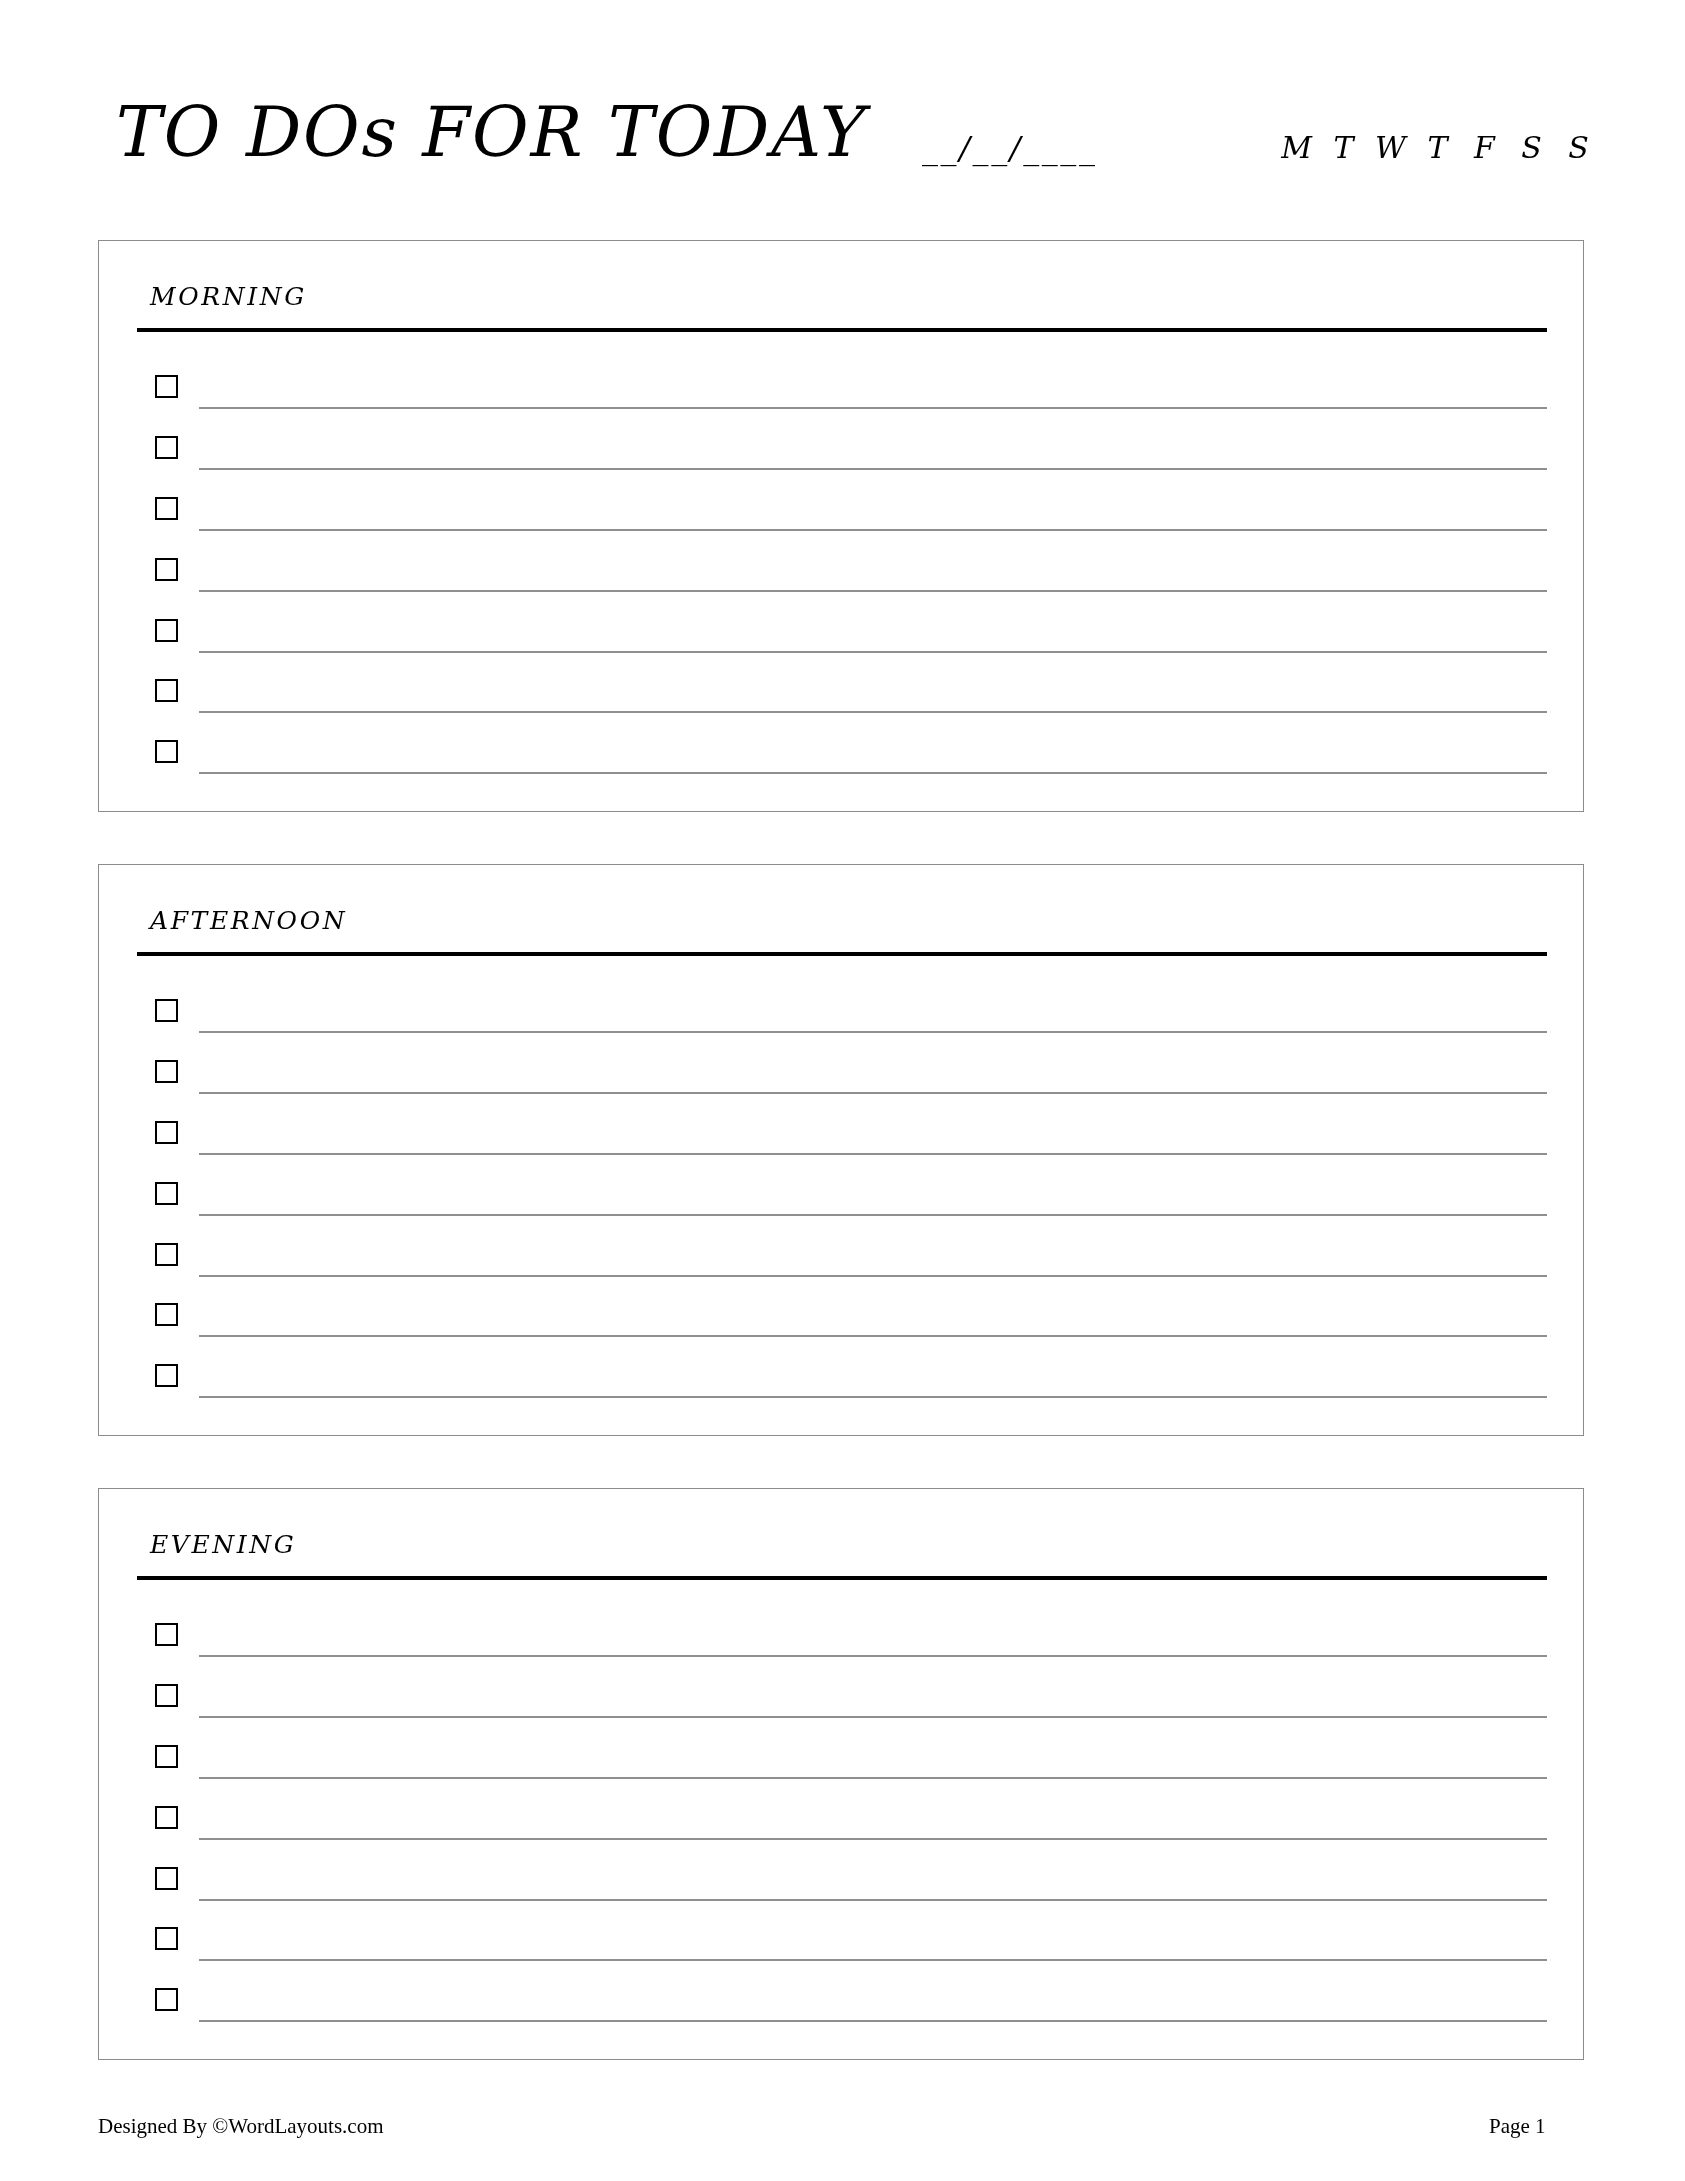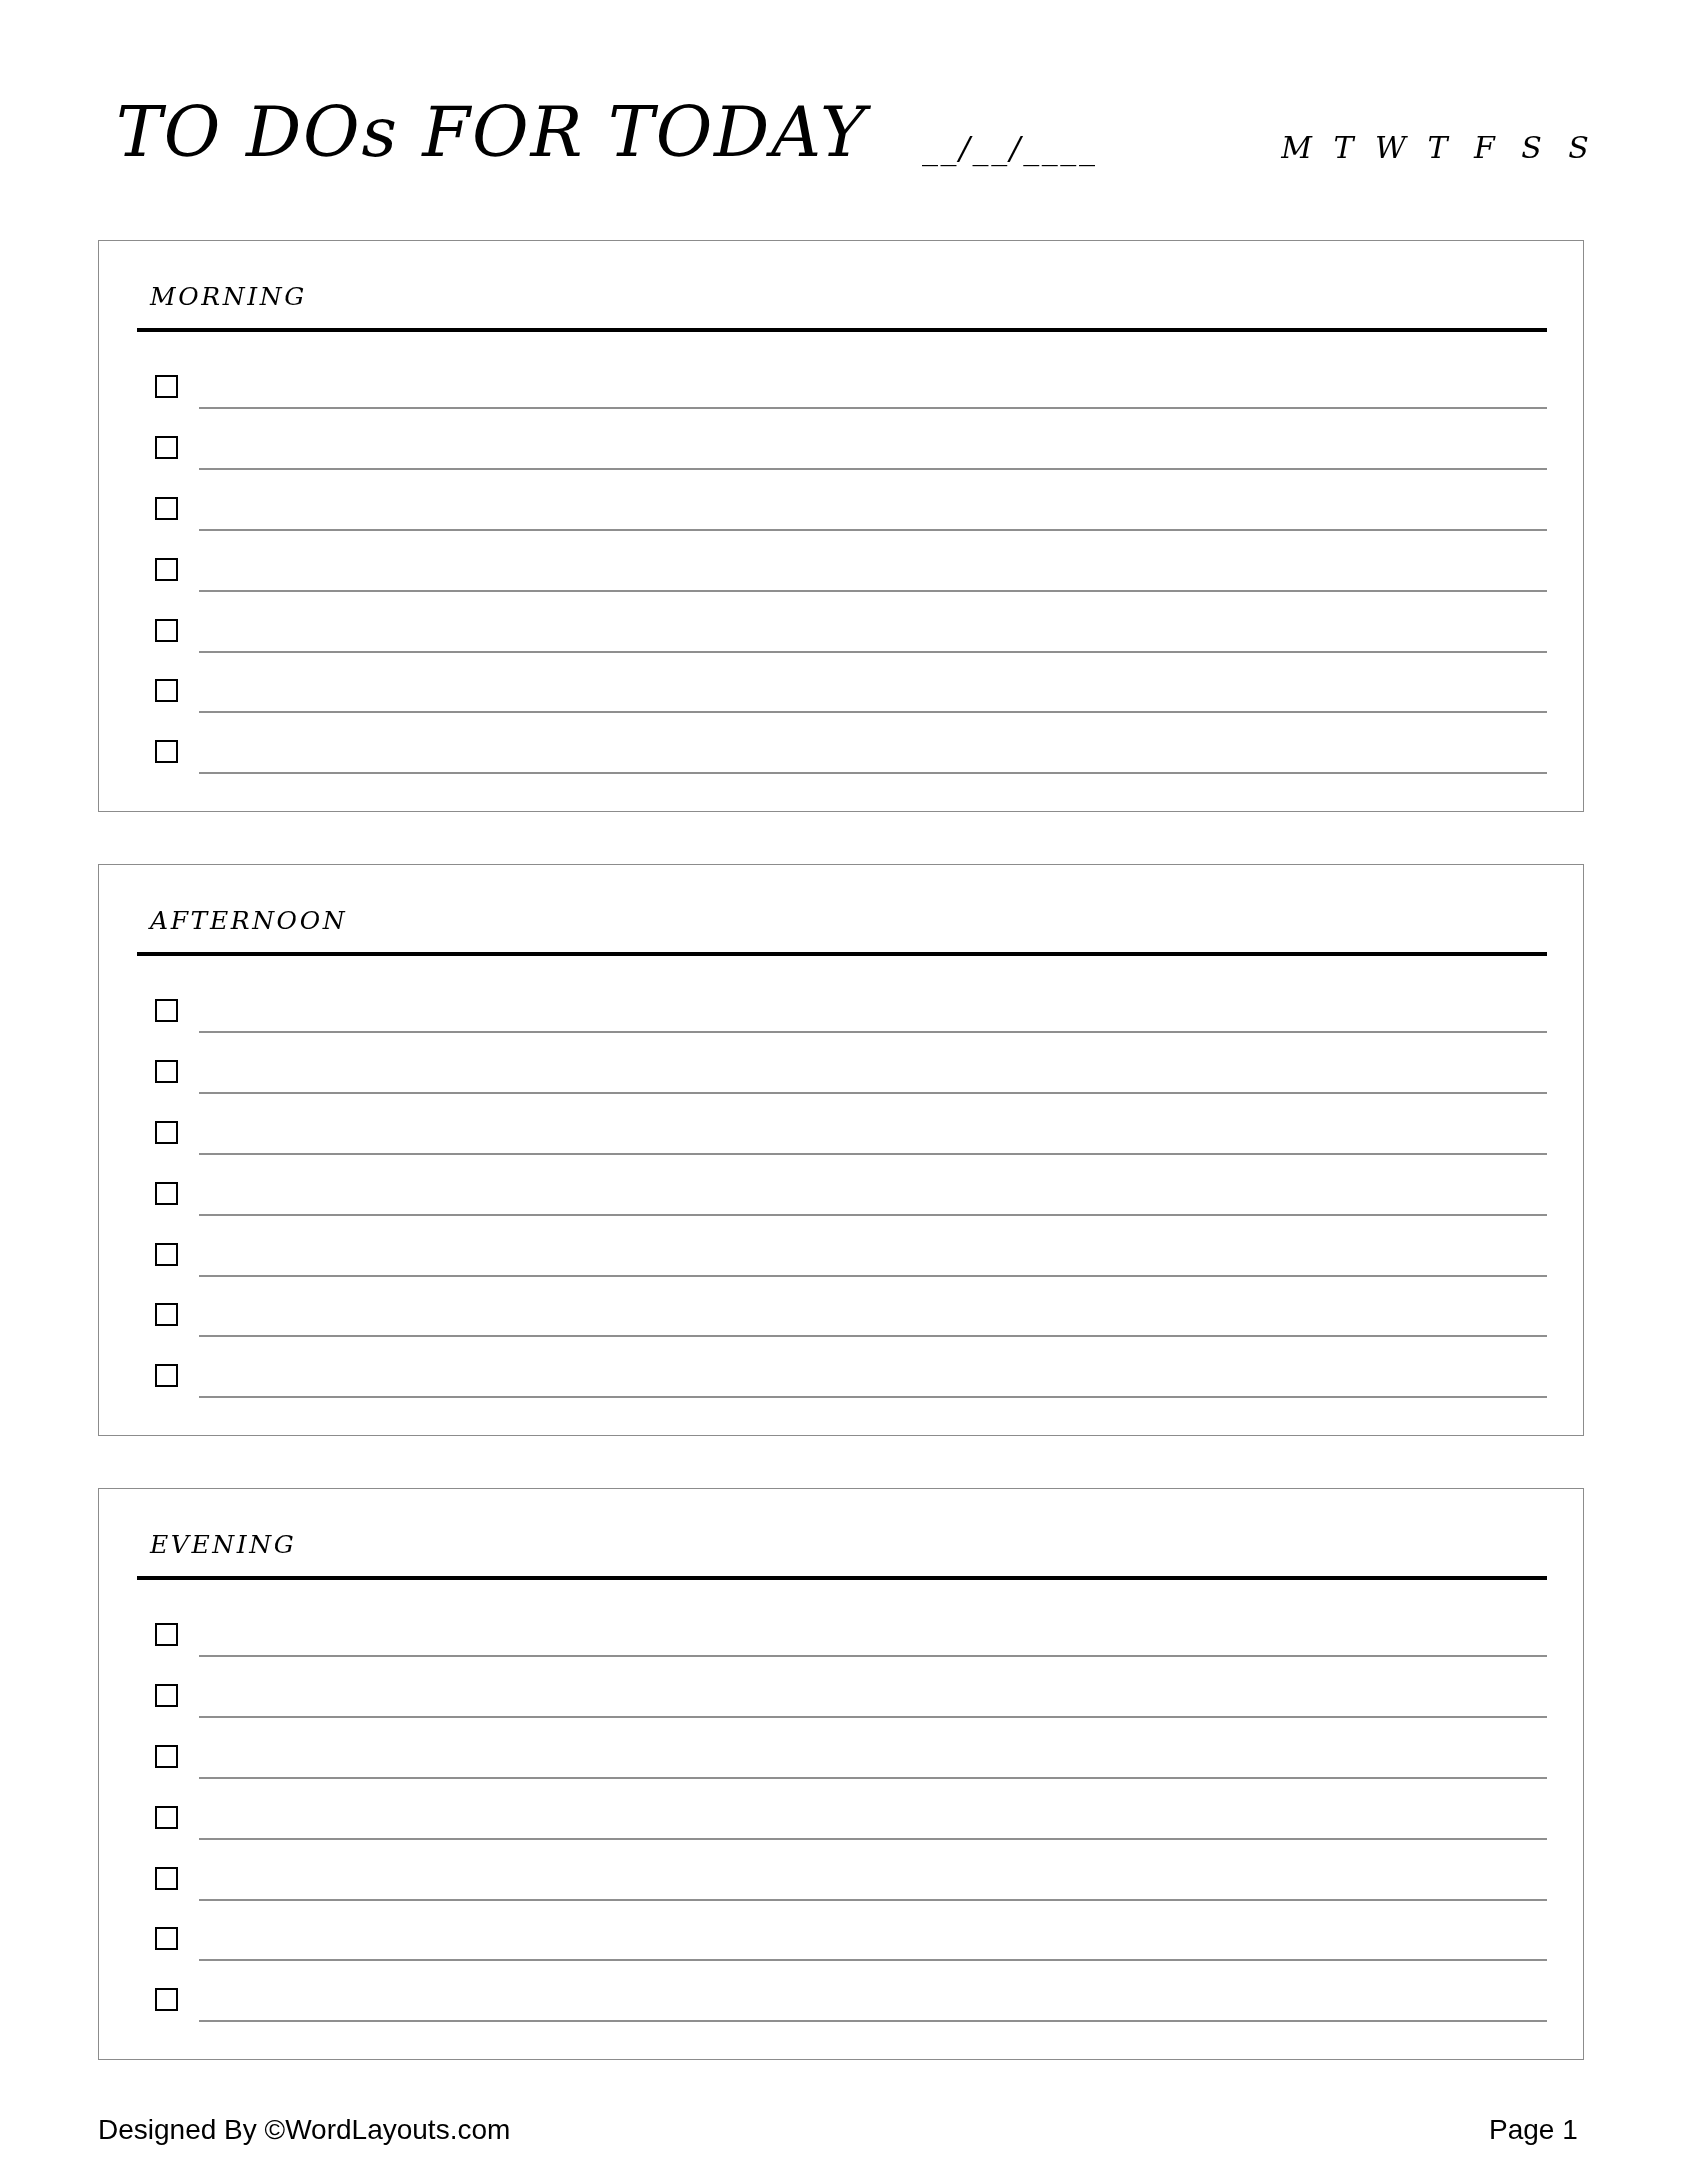--- a/index.html
+++ b/index.html
@@ -7,21 +7,21 @@
   .title { position:absolute; left:116px; top:98px; font-family:"DejaVu Serif", serif; font-style:italic; font-size:69px; letter-spacing:1.8px; line-height:1; }
   .date { position:absolute; left:922px; top:132px; font-style:italic; font-size:32px; letter-spacing:2.6px; line-height:1; }
   .days { position:absolute; left:1273px; top:133px; display:flex; gap:0; font-style:italic; font-size:30px; line-height:1; }
   .days span { width:47px; text-align:center; display:inline-block; }
   .section { position:absolute; left:98px; width:1486px; height:572px; border:1.8px solid #8c8c8c; box-sizing:border-box; }
   .sec-title { position:absolute; left:51px; top:33px; font-style:italic; font-size:25px; letter-spacing:2.6px; line-height:1;margin-top:10px; }
   .sec-rule { position:absolute; left:38px; right:36px; top:87px; height:3.5px; background:#000; }
   .row { position:absolute; left:0; right:0; height:61px; }
   .cb { position:absolute; left:56px; width:19.3px; height:19.3px; border:2.2px solid #000; box-sizing:content-box; background:#fff; cursor:pointer; }
   .line { position:absolute; left:100px; right:36px; height:1.8px; background:#8f8f8f; }
-  .footer { position:absolute; top:2116px; font-family:Liberation Sans, sans-serif; font-size:28px; line-height:1; }
+  .footer { position:absolute; top:2116px; font-family:Liberation Serif, serif; font-size:21px; line-height:1; }
 </style>
 </head>
 <body>
 
 <div class="title">TO DOs FOR TODAY</div>
 <div class="date">__/__/____</div>
 <div class="days">
   <span>M</span>
   <span>T</span>
   <span>W</span>

